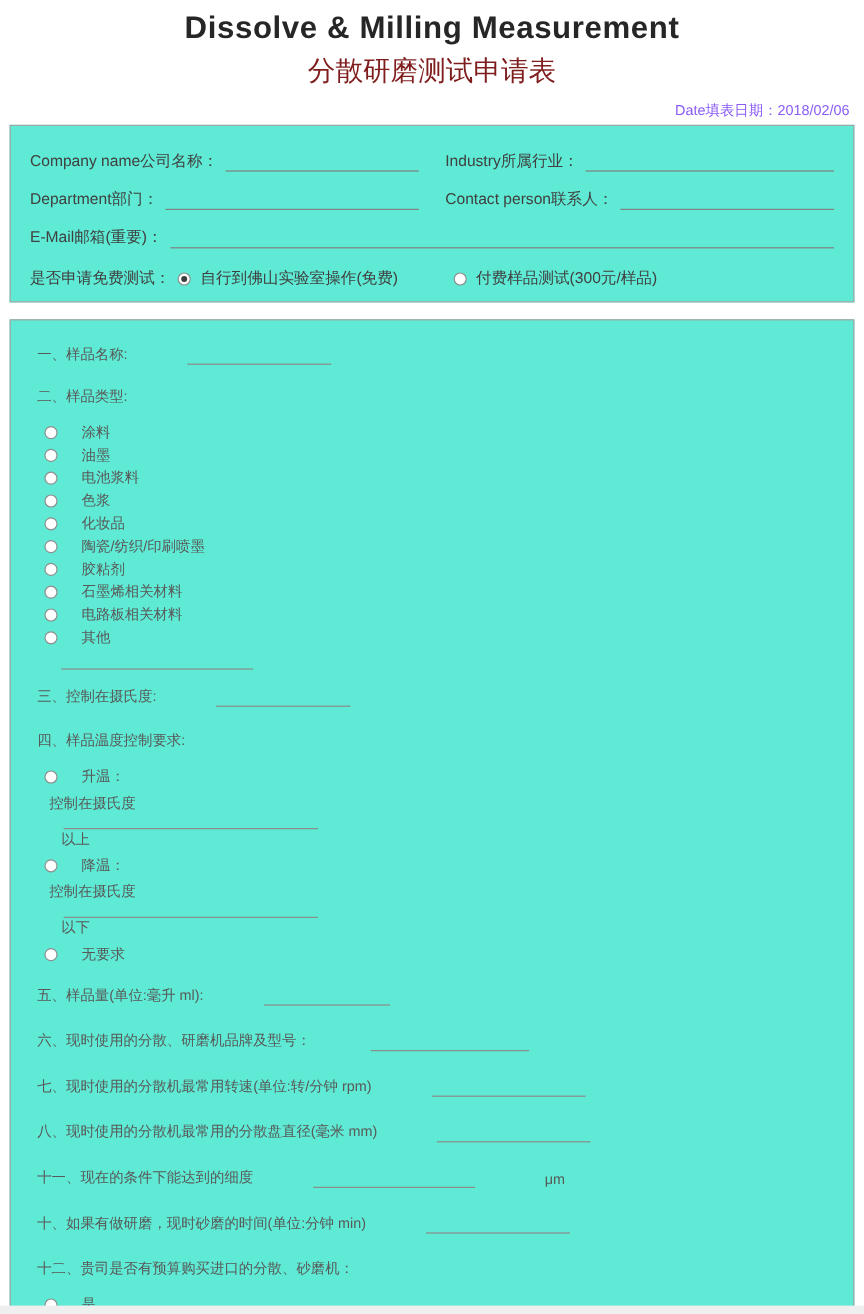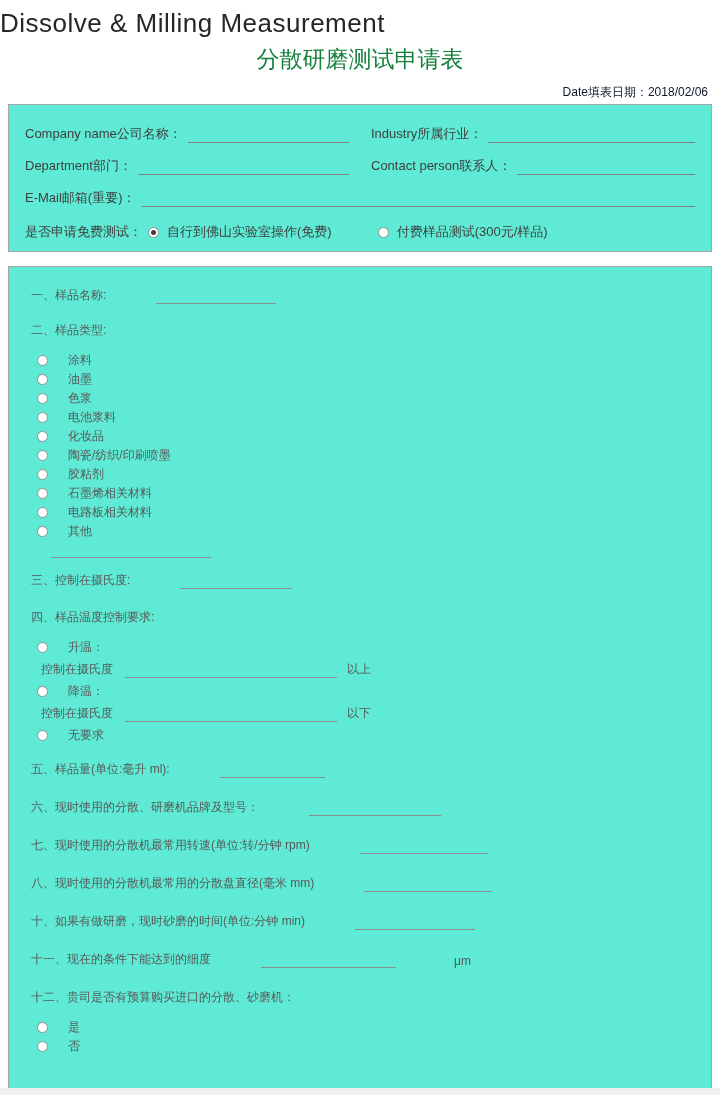--- a/index.html
+++ b/index.html
@@ -4,23 +4,23 @@
 <style>
   * { margin:0; padding:0; box-sizing:border-box; }
   html { background:#fff; }
   body {
     width:720px; height:1095px; position:relative; overflow:hidden;
     background:#fff; color:#595959;
     font-family:"Liberation Sans","DejaVu Sans",sans-serif;
   }
 
   
-  .title-en { font-size:26px; font-weight:400; color:#262626; padding-top:8px; letter-spacing:0.5px; }
-  .title-zh { text-align:center; font-size:23px; font-weight:400; color:#15803d; margin-top:5px; }
-  .date-line { text-align:right; font-size:12px; color:#0f172a; padding:9px 12px 3px 0; }
+  .title-en { text-align:center; font-size:26px; font-weight:700; color:#262626; padding-top:8px; letter-spacing:0.5px; }
+  .title-zh { text-align:center; font-size:23px; font-weight:400; color:#7f1d1d; margin-top:5px; }
+  .date-line { text-align:right; font-size:12px; color:#8b5cf6; padding:9px 12px 3px 0; }
 
   
   .box { border:1px solid #a6a6a6; margin:0 8px; background:#5eead4; }
   .box1 { padding:6px 16px 10px; }
   .box2 { margin-top:14px; padding:16px 16px 0; font-size:12px; height:841px; }
 
   
   .crow { display:flex; margin-top:14px; font-size:13px; color:#404040; align-items:flex-end; }
   .ccell { display:flex; flex:1; align-items:flex-end; }
   .ccell + .ccell { margin-left:22px; }
@@ -37,21 +37,21 @@
   .radio.checked::after {
     content:""; position:absolute; left:2px; top:2px; width:5px; height:5px;
     border-radius:50%; background:#3d3d3d;
   }
   .gap { display:inline-block; width:46px; }
 
   
   .q { margin-left:6px; color:#595959; }
   .opt { display:flex; align-items:center; margin-left:12px; height:19px;gap:12px; }
   .ul { display:inline-block; border-bottom:1px solid #8c8c8c; height:13px; vertical-align:bottom; margin-left:6px; }
-  .temp-sub { display:flex; align-items:flex-end; margin:4px 0 4px 16px; }
+  .temp-sub { display:flex; margin:4px 0 4px 16px;flex-direction:column; }
   .temp-sub .ul { flex:none; }
   .inline-q { display:flex; align-items:flex-end;gap:44px; }
   .inline-q .lead { white-space:nowrap; }
   .bottom-strip { position:absolute; left:0; bottom:0; width:720px; height:7px; background:#efefef; }
 </style>
 </head>
 <body>
 
 <div class="title-en">Dissolve &amp; Milling Measurement</div>
 <div class="title-zh">分散研磨测试申请表</div>
@@ -109,25 +109,25 @@
     <div class="opt">
       <span class="radio"></span>
       <span>涂料</span>
     </div>
     <div class="opt">
       <span class="radio"></span>
       <span>油墨</span>
     </div>
     <div class="opt">
       <span class="radio"></span>
+      <span>电池浆料</span>
+    </div>
+    <div class="opt">
+      <span class="radio"></span>
       <span>色浆</span>
-    </div>
-    <div class="opt">
-      <span class="radio"></span>
-      <span>电池浆料</span>
     </div>
     <div class="opt">
       <span class="radio"></span>
       <span>化妆品</span>
     </div>
     <div class="opt">
       <span class="radio"></span>
       <span>陶瓷/纺织/印刷喷墨</span>
     </div>
     <div class="opt">
@@ -197,30 +197,30 @@
     <span class="ul" style="width:128px;"></span>
   </div>
 
   <div class="q inline-q" style="margin-top:21px;">
     <span class="lead">八、现时使用的分散机最常用的分散盘直径(毫米 mm)</span>
     <span class="ul" style="width:128px;"></span>
   </div>
 
 
   <div class="q inline-q" style="margin-top:21px;">
-    <span class="lead">十、如果有做研磨，现时砂磨的时间(单位:分钟 min)</span>
-    <span class="ul" style="width:120px;"></span>
-  </div>
-
-  <div class="q inline-q" style="margin-top:21px;">
     <span class="lead">十一、现在的条件下能达到的细度</span>
     <span class="ul" style="width:135px;"></span>
     <span style="margin-left:14px;">μm</span>
   </div>
 
+  <div class="q inline-q" style="margin-top:21px;">
+    <span class="lead">十、如果有做研磨，现时砂磨的时间(单位:分钟 min)</span>
+    <span class="ul" style="width:120px;"></span>
+  </div>
+
   <div class="q" style="margin-top:21px;">
     <span>十二、贵司是否有预算购买进口的分散、砂磨机：</span>
   </div>
   <div class="opt" style="margin-top:12px;">
     <span class="radio"></span>
     <span>是</span>
   </div>
   <div class="opt">
     <span class="radio"></span>
     <span>否</span>

